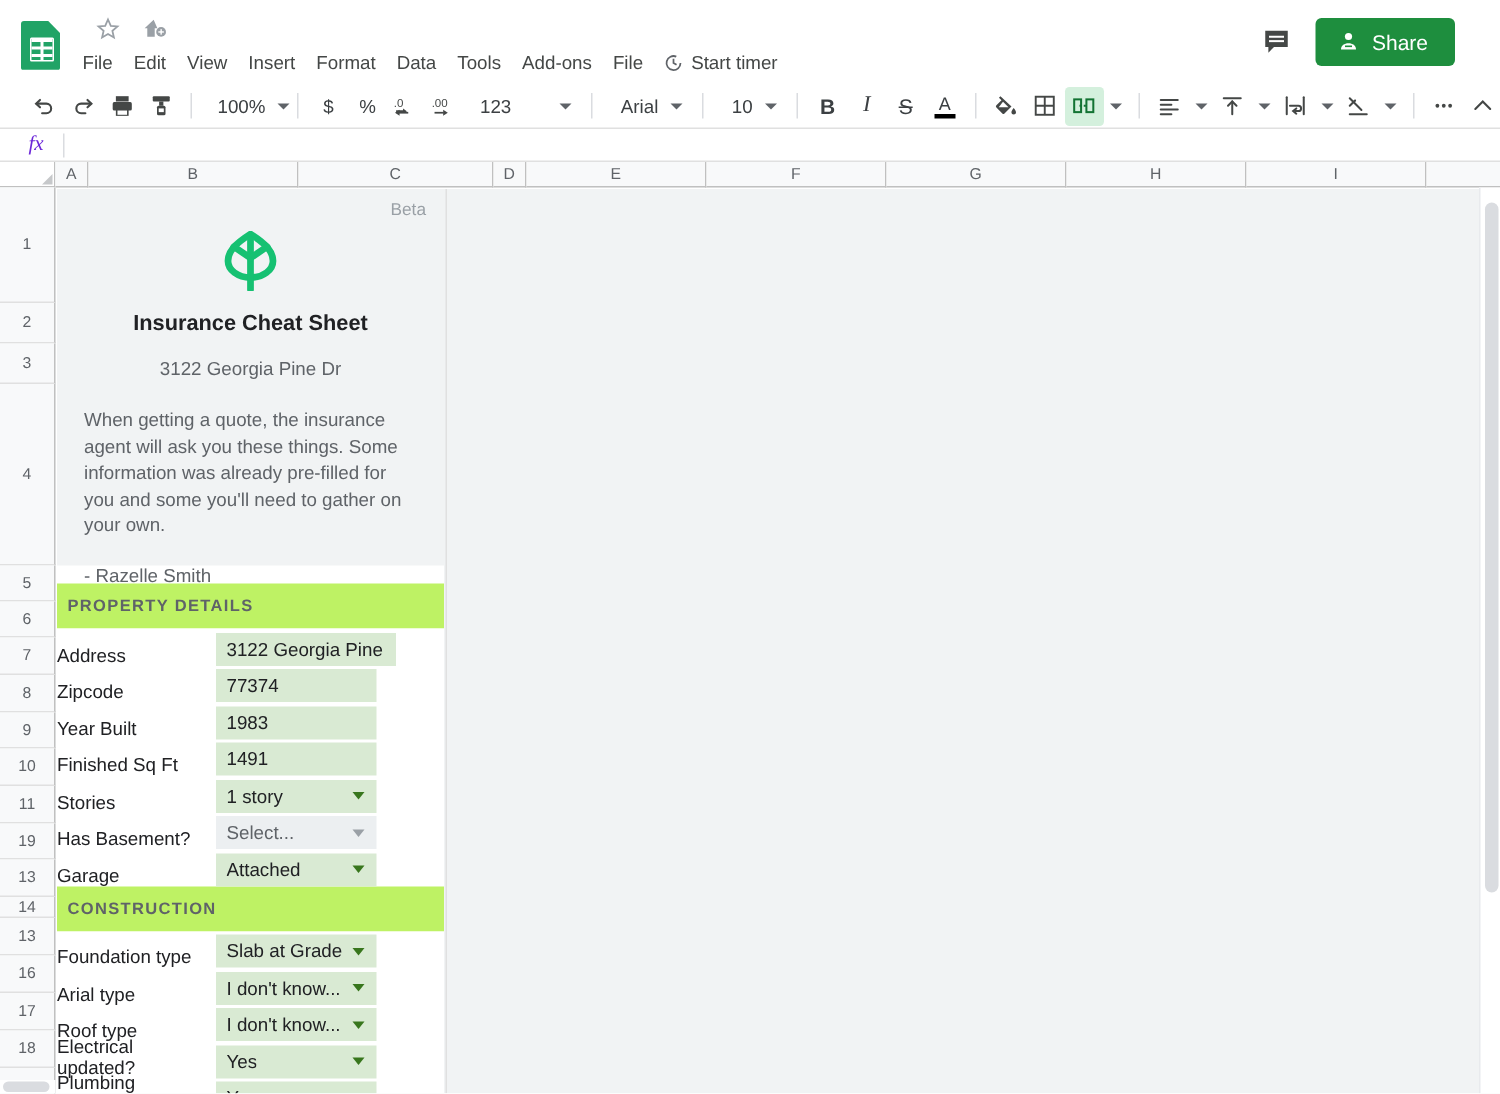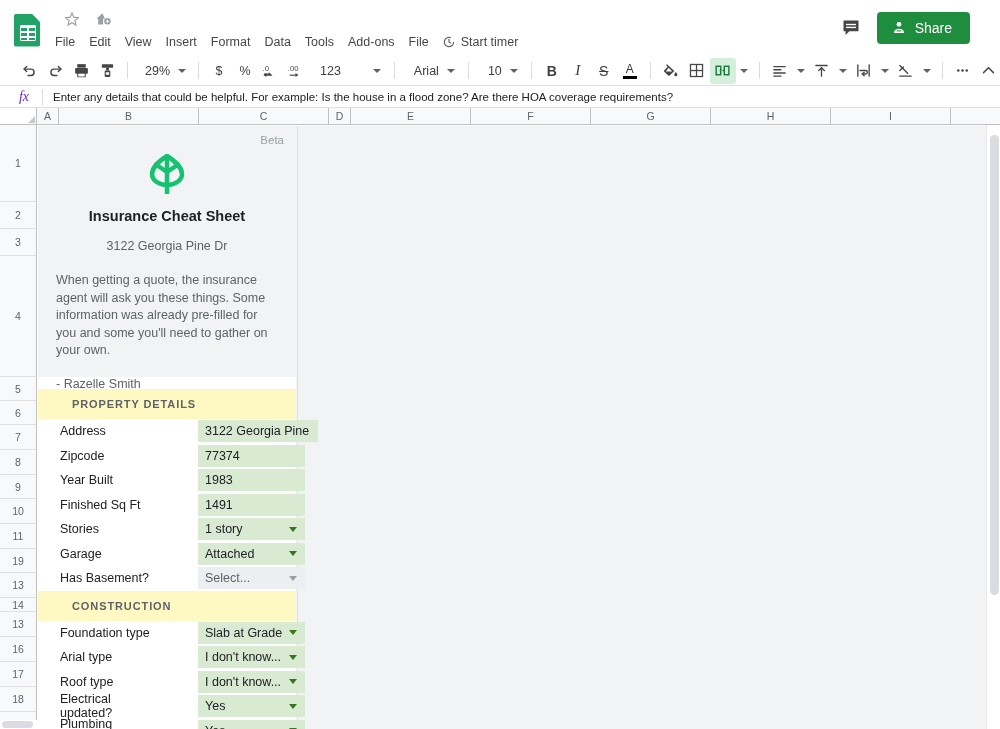--- a/index.html
+++ b/index.html
@@ -313,30 +313,28 @@
     padding: 0 4px;
     margin-top: 17px;
   }
 
   .section-gap { height: 12px; background: #fff; }
   .section-title {
     font-size: 11px;
     font-weight: bold;
     letter-spacing: 0.9px;
     color: #5f6368;
-    padding: 9px 0 9px 34px;
-    background: #fef9c3;
+    padding: 9px 0 9px 7px;
+    background: #bef264;
   }
   .field-row {
     display: flex;
-    align-items: center;
+    align-items: flex-end;
     height: 24.5px;
-    padding-left: 22px;
-    background: #fff;
-    gap: 32px;
+    background: #fff;
   }
   .field-label {
     width: 106px;
     flex: 0 0 auto;
     font-size: 12.5px;
     color: #202124;
   }
   .field-value {
     flex: 0 0 auto;
     width: 107px;
@@ -481,21 +479,21 @@
   <div class="tb-btn">
     <svg width="17" height="17" viewBox="0 0 24 24" fill="#444746">
       <rect x="4" y="3" width="16" height="5" rx="1"></rect>
       <rect x="10" y="8" width="4" height="4"></rect>
       <rect x="8" y="12" width="8" height="9" rx="1.5"></rect>
       <rect x="9.6" y="14.5" width="4.8" height="3.5" fill="#fff"></rect>
     </svg>
   </div>
   <div class="tb-sep"></div>
   <div class="zoom-box">
-    <span class="tb-text">29%</span>
+    <span class="tb-text">100%</span>
     <span class="caret"></span>
   </div>
   <div class="tb-sep"></div>
   <div class="tb-btn">
     <span class="tb-text">$</span>
   </div>
   <div class="tb-btn">
     <span class="tb-text">%</span>
   </div>
   <div class="tb-btn">
@@ -610,21 +608,20 @@
   <div class="tb-btn collapse-btn">
     <svg width="17" height="17" viewBox="0 0 24 24" fill="none" stroke="#444746" stroke-width="2" stroke-linecap="round">
       <polyline points="5,15 12,8 19,15"></polyline>
     </svg>
   </div>
 </div>
 
 <div class="formulabar">
   <span class="fx">fx</span>
   <span class="fx-divider"></span>
-  <span class="formula-text">Enter any details that could be helpful. For example: Is the house in a flood zone? Are there HOA coverage requirements?</span>
 </div>
 
 <div class="gridwrap">
 
   <div class="corner-box"></div>
 
   <div class="colheader" id="colheader">
       <div class="colcell" style="width: 22px;">A</div>
       <div class="colcell" style="width: 140px;">B</div>
       <div class="colcell" style="width: 130px;">C</div>
@@ -708,33 +705,33 @@
             </div>
           </div>
           <div class="field-row">
             <div class="field-label">Stories</div>
             <div class="field-value select">
               <span style="overflow: hidden; white-space: nowrap;">1 story</span>
               <span class="dd-caret"></span>
             </div>
           </div>
           <div class="field-row">
+            <div class="field-label">Has Basement?</div>
+            <div class="field-value empty select">
+              <span style="overflow: hidden; white-space: nowrap;">Select...</span>
+              <span class="dd-caret"></span>
+            </div>
+          </div>
+          <div class="field-row">
             <div class="field-label">Garage</div>
             <div class="field-value select">
               <span style="overflow: hidden; white-space: nowrap;">Attached</span>
               <span class="dd-caret"></span>
             </div>
           </div>
-          <div class="field-row">
-            <div class="field-label">Has Basement?</div>
-            <div class="field-value empty select">
-              <span style="overflow: hidden; white-space: nowrap;">Select...</span>
-              <span class="dd-caret"></span>
-            </div>
-          </div>
         </div>
       <div id="section-1">
           <div class="section-title">CONSTRUCTION</div>
           <div class="field-row">
             <div class="field-label">Foundation type</div>
             <div class="field-value select">
               <span style="overflow: hidden; white-space: nowrap;">Slab at Grade</span>
               <span class="dd-caret"></span>
             </div>
           </div>

